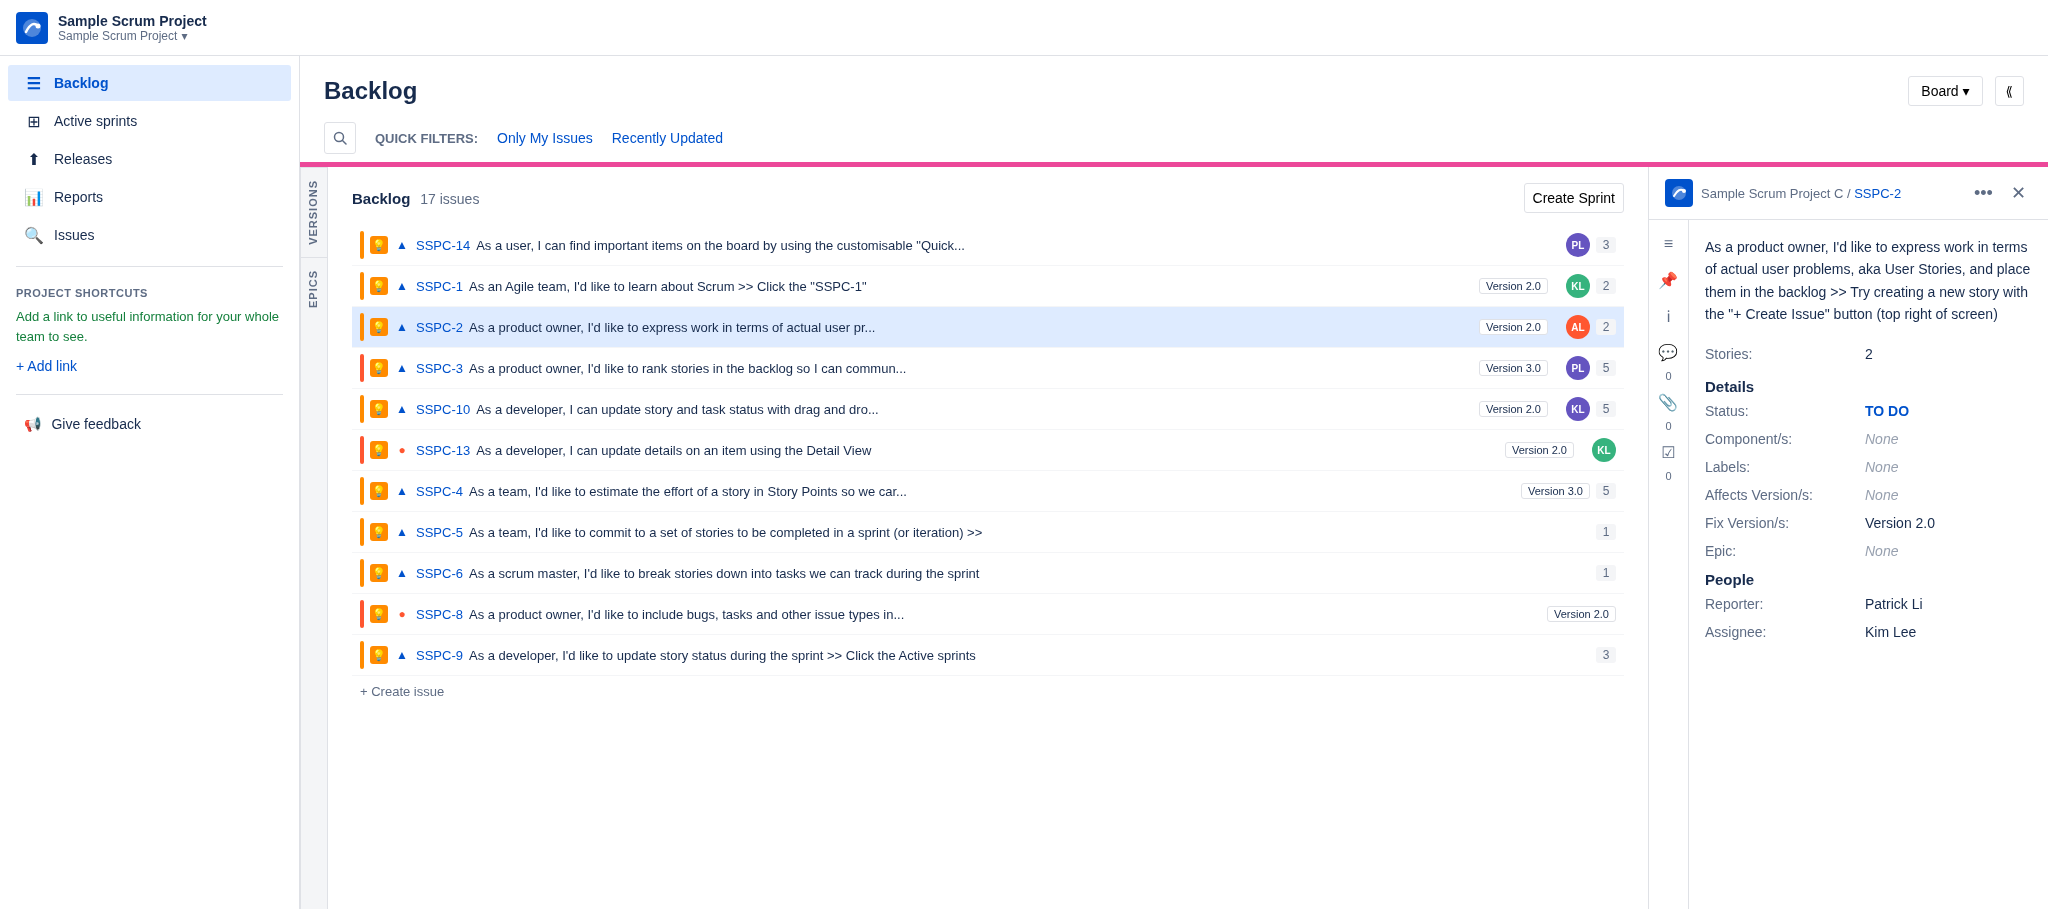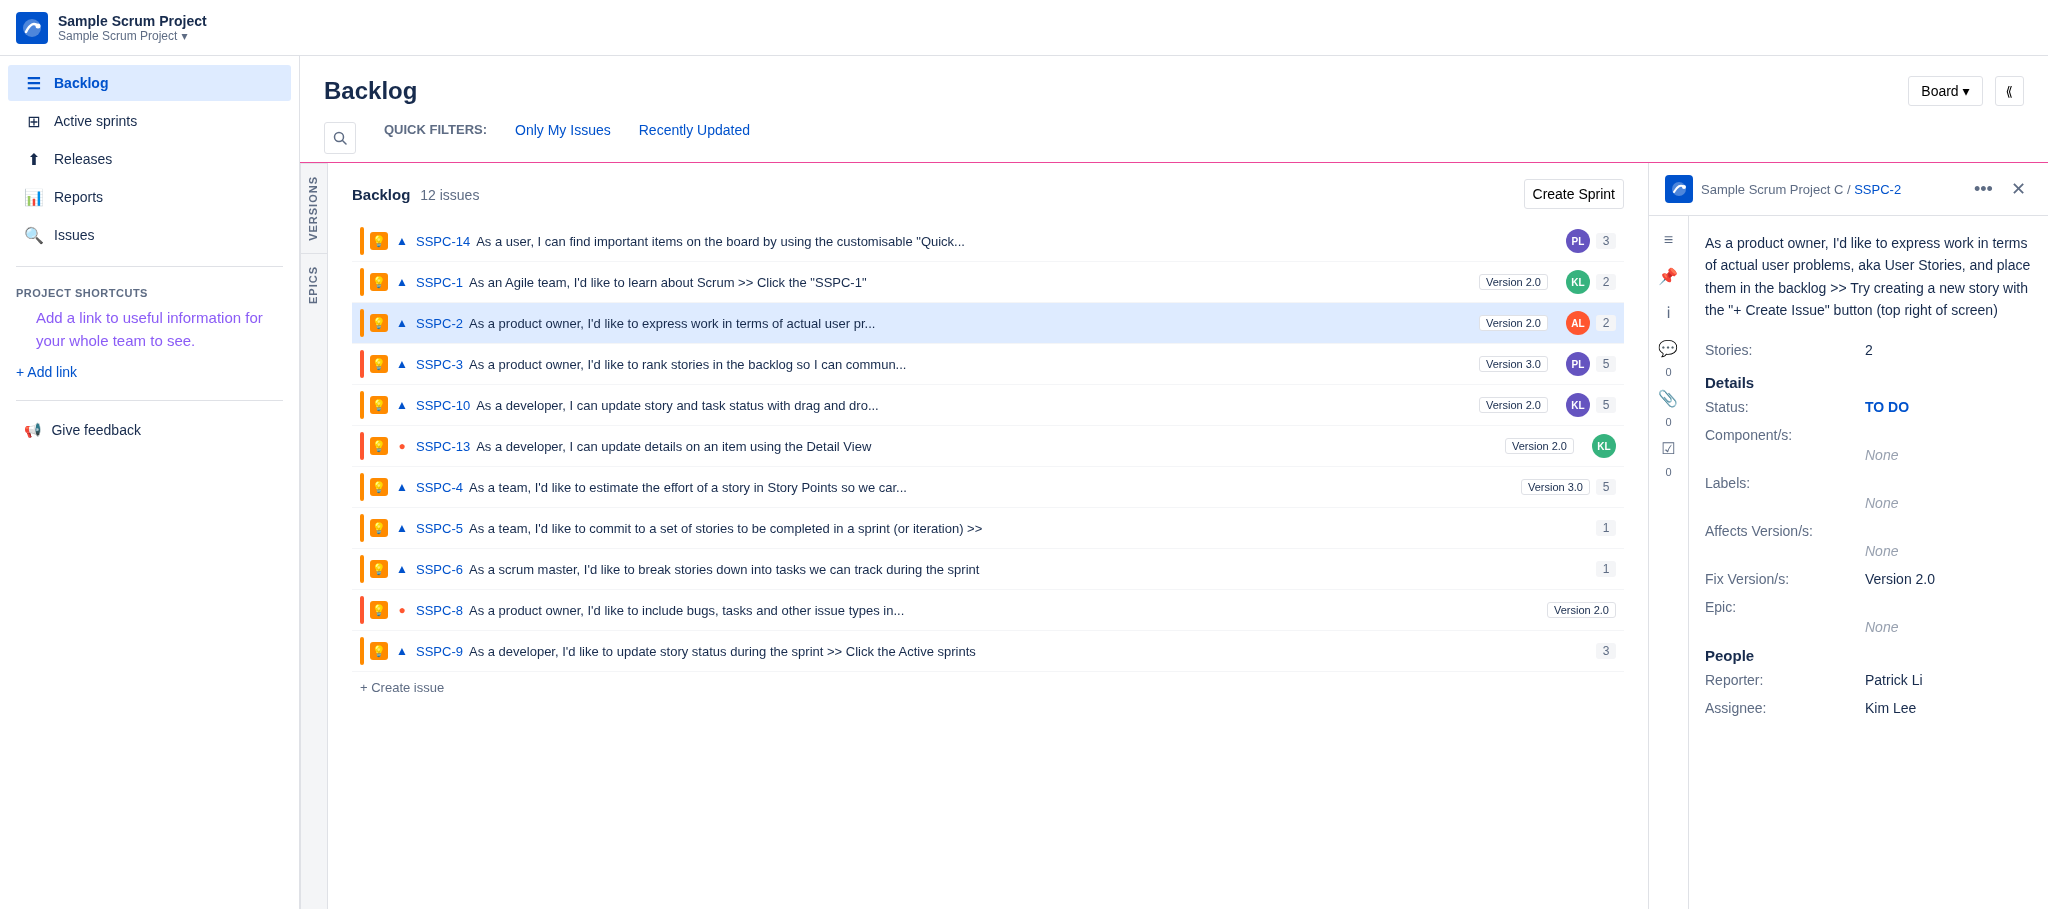--- a/index.html
+++ b/index.html
@@ -15,35 +15,35 @@
     
     .app-body { display: flex; flex: 1; overflow: hidden; }
 
     
     .sidebar { width: 300px; background: #fff; border-right: 1px solid #dfe1e6; display: flex; flex-direction: column; overflow-y: auto; flex-shrink: 0; padding-top: 8px; }
     .sidebar-nav-item { display: flex; align-items: center; gap: 10px; padding: 8px 16px; cursor: pointer; color: #172b4d; font-size: 14px; border-radius: 3px; margin: 1px 8px; }
     .sidebar-nav-item.active { background: #deebff; color: #0052cc; font-weight: 600; }
     .sidebar-nav-icon { width: 20px; height: 20px; display: flex; align-items: center; justify-content: center; font-size: 16px; }
     .sidebar-divider { border: none; border-top: 1px solid #dfe1e6; margin: 12px 16px; }
     .sidebar-section-title { font-size: 11px; font-weight: 700; color: #5e6c84; text-transform: uppercase; padding: 8px 16px 4px; letter-spacing: 0.5px; }
-    .sidebar-shortcut-text { font-size: 15px; color: #8b5cf6; padding: 4px 16px; line-height: 1.5; margin-left: 20px; }
+    .sidebar-shortcut-text { font-size: 13px; color: #15803d; padding: 4px 16px; line-height: 1.5; }
     .sidebar-add-link { display: flex; align-items: center; gap: 6px; color: #0052cc; padding: 8px 16px; cursor: pointer; font-size: 14px; }
     .sidebar-give-feedback { display: flex; align-items: center; gap: 10px; padding: 8px 16px; color: #172b4d; cursor: pointer; font-size: 14px; margin: 1px 8px; }
 
     
     .main-content { flex: 1; display: flex; flex-direction: column; overflow: hidden; background: #fff; }
 
     
     .page-header { display: flex; align-items: center; justify-content: space-between; padding: 20px 24px 8px; flex-shrink: 0; }
     .page-title { font-size: 24px; font-weight: 600; color: #172b4d; }
     .board-button { border: 1px solid #dfe1e6; background: #fff; padding: 6px 12px; border-radius: 3px; cursor: pointer; font-size: 14px; display: flex; align-items: center; gap: 4px; }
     .collapse-button { border: 1px solid #dfe1e6; background: #fff; padding: 6px 10px; border-radius: 3px; cursor: pointer; margin-left: 6px; }
 
     
-    .filter-bar { display: flex; align-items: flex-start; padding: 8px 24px; gap: 28px; flex-shrink: 0; border-bottom: 1px solid #ec4899; }
+    .filter-bar { display: flex; align-items: center; padding: 8px 24px; gap: 19px; flex-shrink: 0; border-bottom: 5px solid #ec4899; }
     .search-icon-btn { border: 1px solid #dfe1e6; background: #fff; width: 32px; height: 32px; border-radius: 3px; cursor: pointer; display: flex; align-items: center; justify-content: center; color: #5e6c84; }
     .quick-filters-label { font-size: 13px; font-weight: 600; color: #5e6c84; text-transform: uppercase; }
     .filter-link { color: #0052cc; font-size: 14px; cursor: pointer; text-decoration: none; }
 
     
     .content-area { display: flex; flex: 1; overflow: hidden; }
 
     
     .backlog-list { flex: 1; overflow-y: auto; padding: 16px 24px; }
     .backlog-header { display: flex; align-items: center; justify-content: space-between; margin-bottom: 12px; }
@@ -77,21 +77,21 @@
     .detail-breadcrumb a { color: #0052cc; text-decoration: none; cursor: pointer; }
     .detail-actions { display: flex; align-items: center; gap: 6px; }
     .detail-more-btn { background: none; border: none; cursor: pointer; font-size: 18px; color: #5e6c84; padding: 2px 6px; }
     .detail-close-btn { background: none; border: none; cursor: pointer; font-size: 18px; color: #5e6c84; padding: 2px 6px; }
     .detail-body { padding: 16px; flex: 1; }
     .detail-description { font-size: 14px; color: #172b4d; line-height: 1.6; margin-bottom: 20px; }
     .detail-field-row { display: flex; align-items: flex-start; margin-bottom: 12px; font-size: 14px; }
     .detail-field-label { width: 160px; color: #5e6c84; flex-shrink: 0; }
     .detail-field-value { color: #172b4d; }
     .detail-field-value.blue { color: #0052cc; font-weight: 600; }
-    .detail-field-value.none { color: #97a0af; font-style: italic; margin-top: 20px; }
+    .detail-field-value.none { color: #97a0af; font-style: italic; }
     .detail-section-title { font-size: 15px; font-weight: 700; color: #172b4d; margin: 12px 0 8px; }
     .estimate-row { display: flex; margin-bottom: 16px; font-size: 14px; }
     .estimate-label { width: 160px; color: #5e6c84; }
     .estimate-value { font-size: 14px; color: #172b4d; }
 
     
     .detail-side-actions { width: 40px; flex-shrink: 0; border-right: 1px solid #dfe1e6; display: flex; flex-direction: column; align-items: center; padding-top: 8px; gap: 4px; }
     .side-action-btn { width: 32px; height: 32px; border: none; background: none; cursor: pointer; display: flex; align-items: center; justify-content: center; color: #5e6c84; font-size: 16px; border-radius: 3px; position: relative; }
     .side-action-count { font-size: 11px; color: #5e6c84; text-align: center; }
     .side-action-group { display: flex; flex-direction: column; align-items: center; gap: 2px; }
@@ -185,21 +185,21 @@
 
       <div class="vertical-tabs">
         <div class="vertical-tab">VERSIONS</div>
         <div class="vertical-tab">EPICS</div>
       </div>
 
       <div class="backlog-list">
         <div class="backlog-header">
           <div>
             <span class="backlog-title">Backlog</span>
-            <span class="issue-count">12 issues</span>
+            <span class="issue-count">17 issues</span>
           </div>
           <button class="create-sprint-btn">Create Sprint</button>
         </div>
 
         <div>
 
           <div class="issue-row">
             <div class="issue-priority-bar priority-orange"></div>
             <div class="issue-type-icon" style="background:#ff8b00;">💡</div>
             <span class="priority-icon" style="color:#0052cc;">▲</span>

